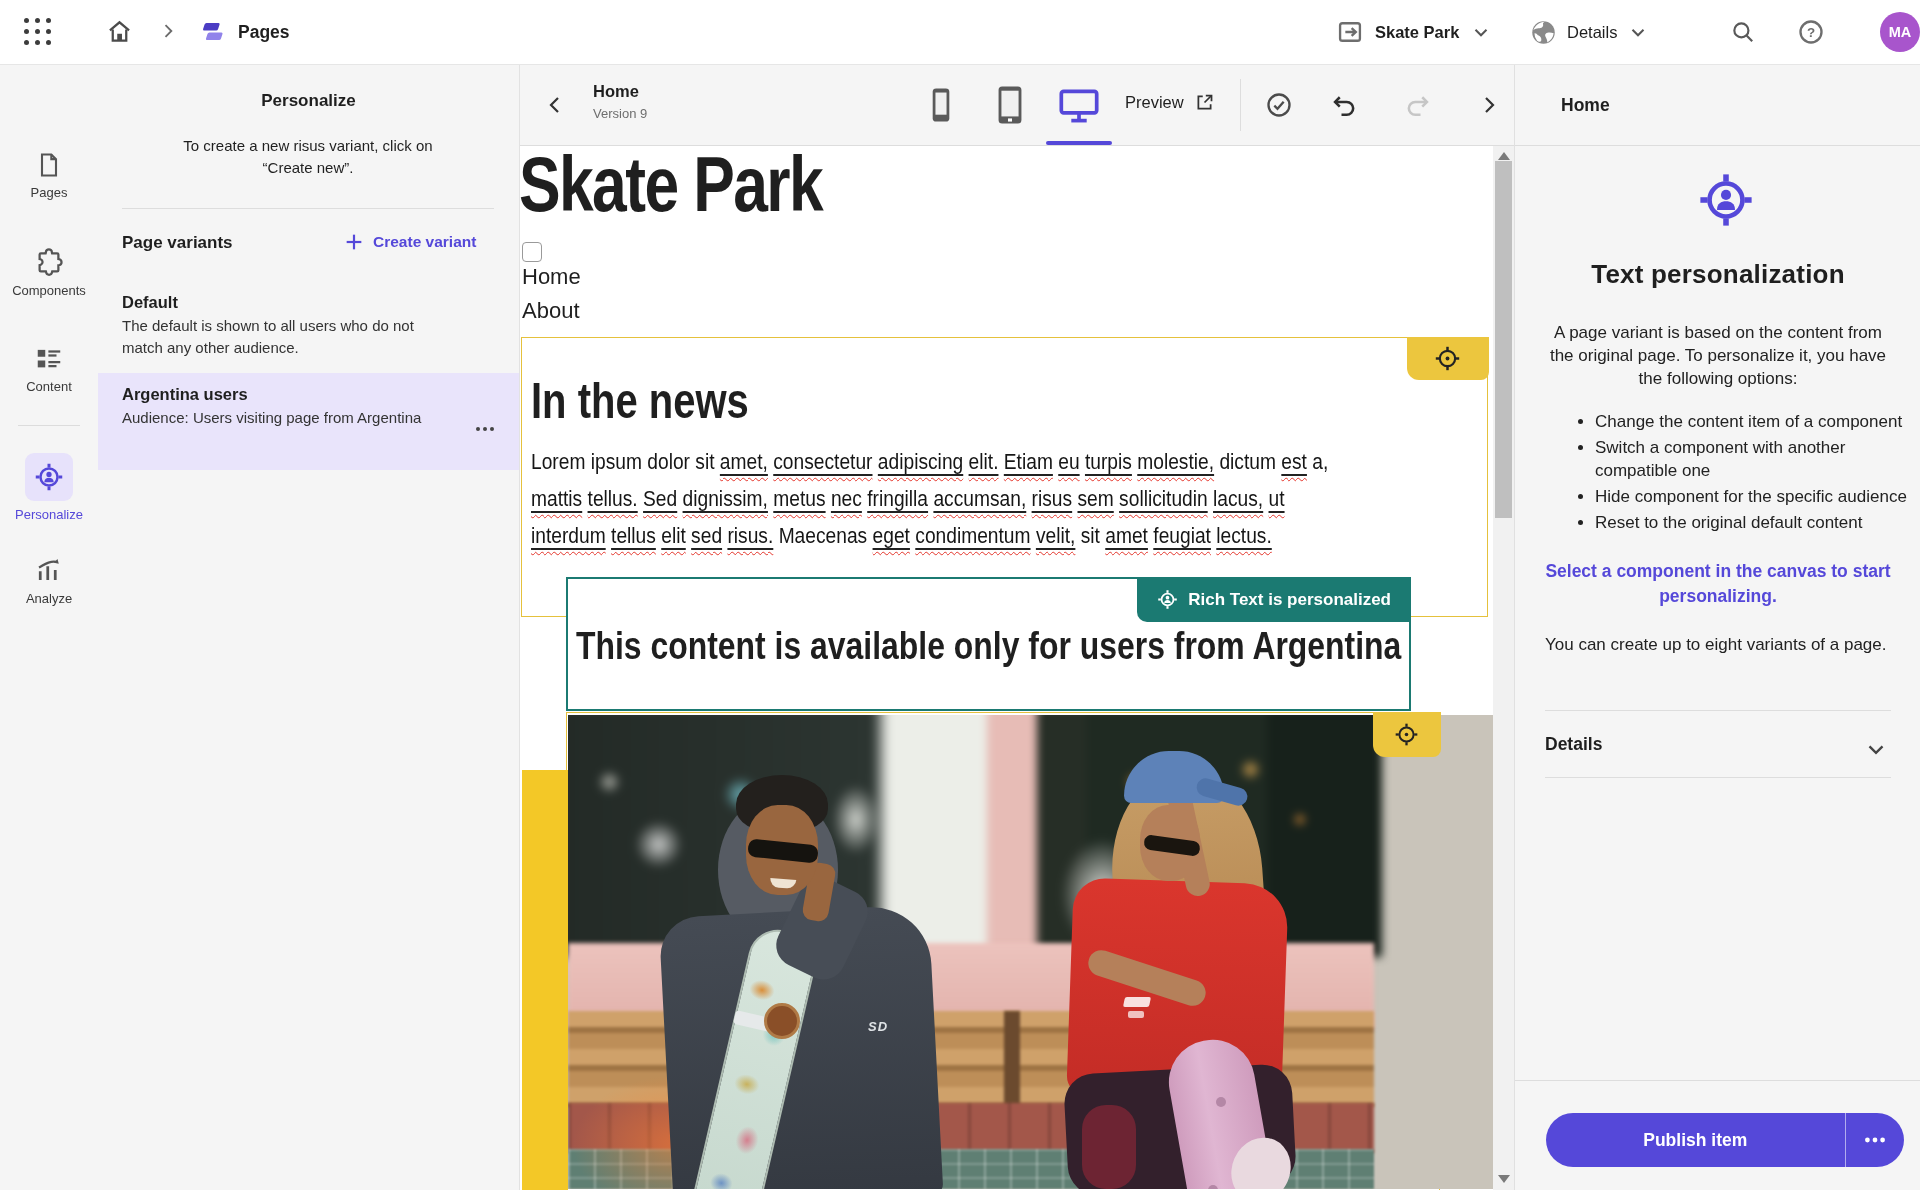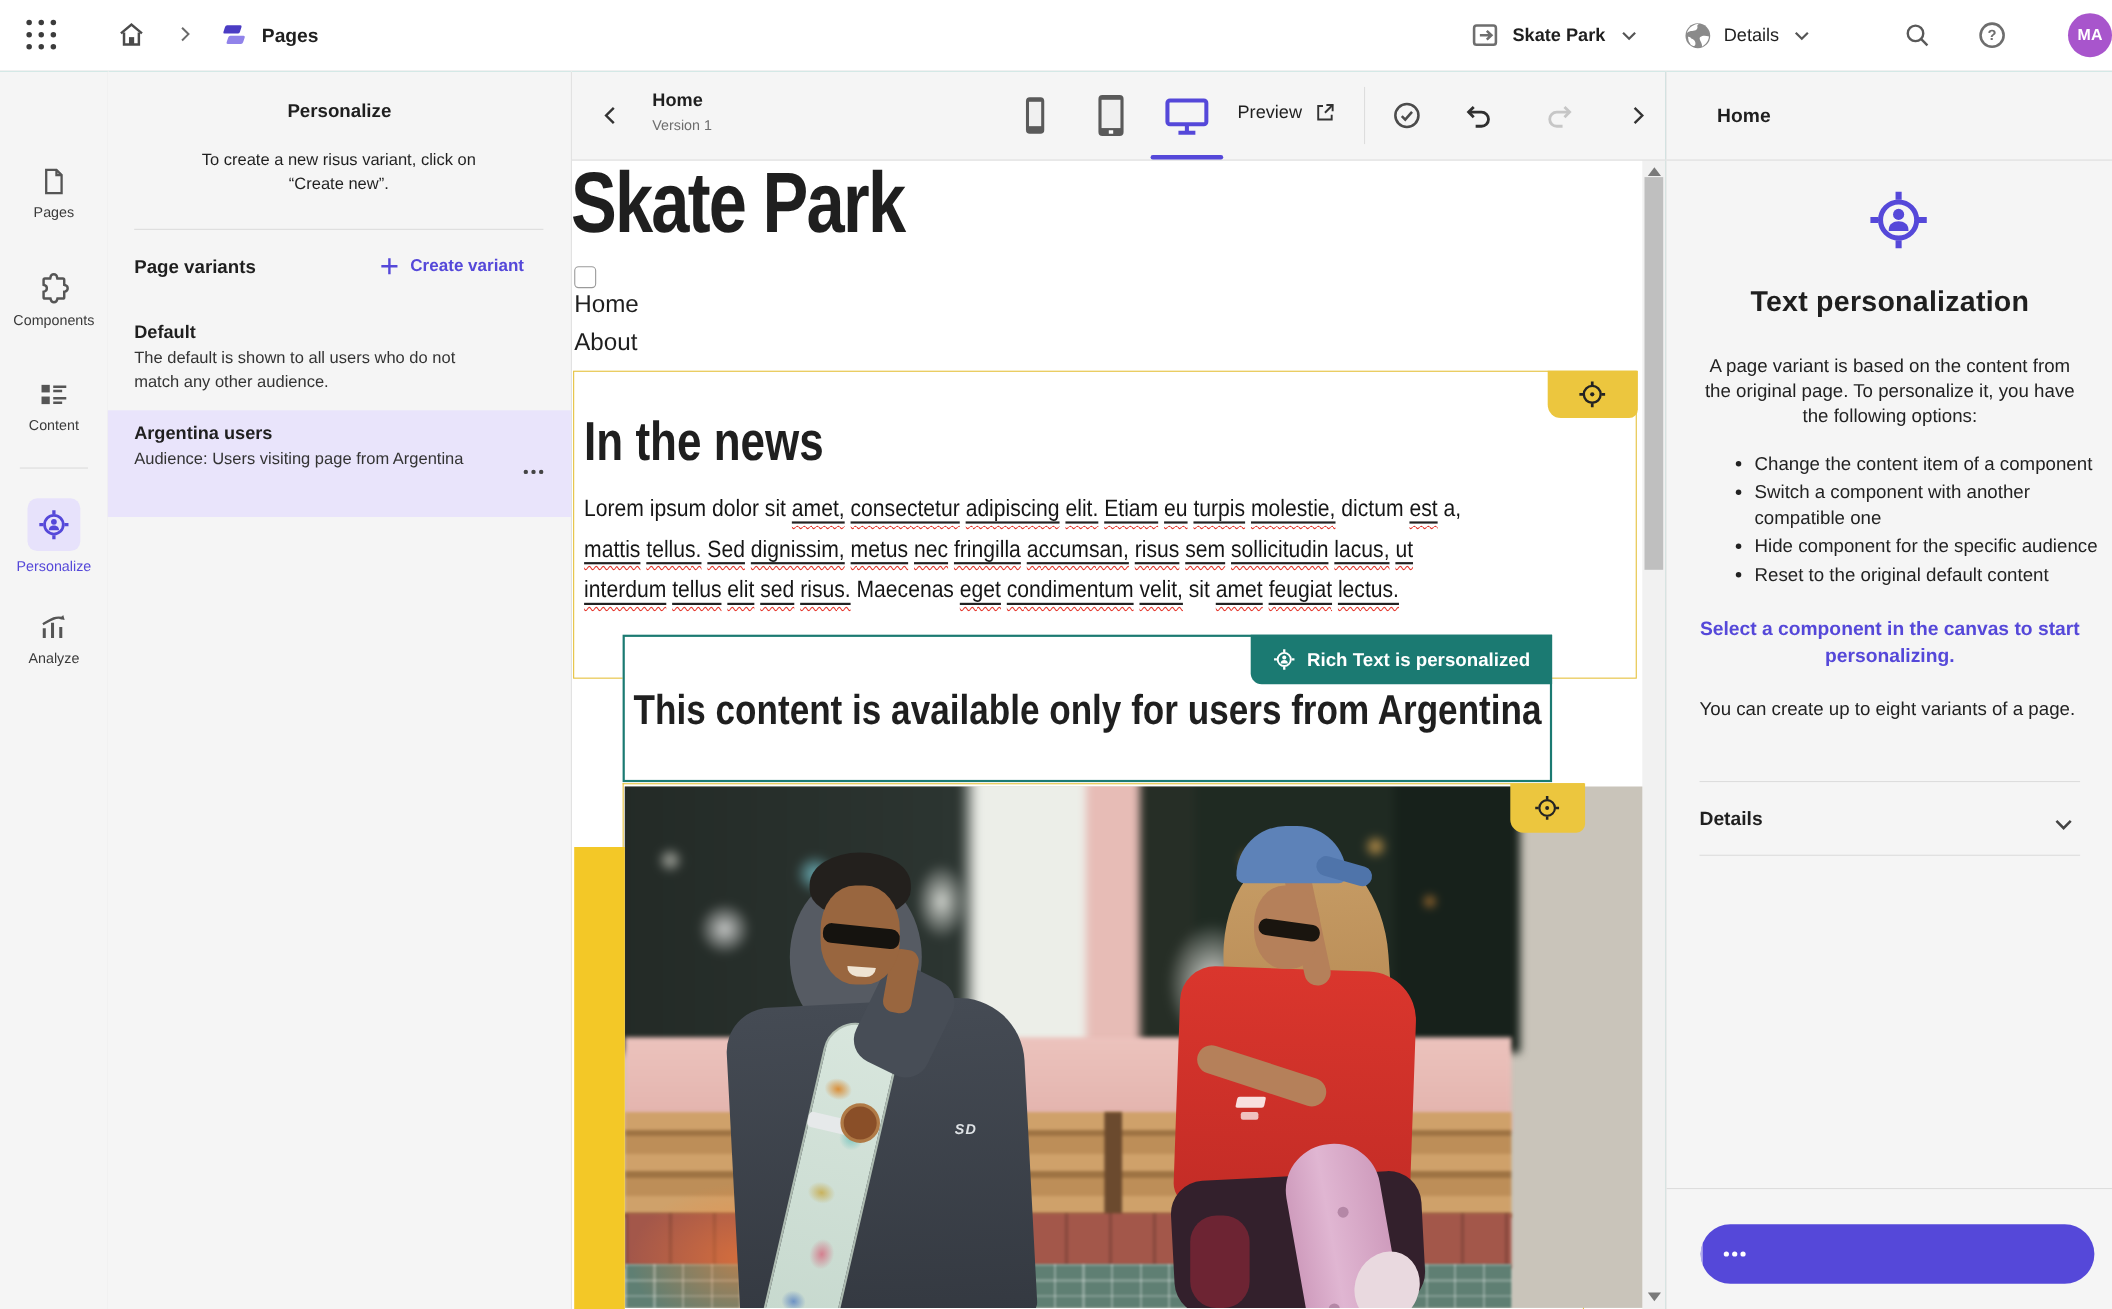--- a/index.html
+++ b/index.html
@@ -1,16 +1,16 @@
 <!DOCTYPE html>
 <html><head>
 <meta charset="utf-8">
 <style>
   html,body{margin:0;padding:0;background:#fff;font-family:"Liberation Sans",sans-serif;color:#1f1f1f;}
-  .app{position:relative;width:1920px;height:1190px;overflow:hidden;background:#14b8a6;}
+  .app{position:relative;width:1920px;height:1190px;overflow:hidden;background:#0f172a;}
   svg{display:block;}
   
   .topbar{position:absolute;left:0;top:0;width:1920px;height:64px;background:#fff;border-bottom:1px solid #e6e6e6;z-index:30;}
   .tb-grid{position:absolute;left:24px;top:18px;width:28px;height:28px;display:grid;grid-template-columns:repeat(3,1fr);gap:5px;cursor:pointer;}
   .tb-grid i{width:5px;height:5px;border-radius:50%;background:#3c3c3c;}
   .tb-home{position:absolute;left:106px;top:18px;}
   .tb-chev1{position:absolute;left:158px;top:21px;}
   .tb-logo{position:absolute;left:198px;top:17px;}
   .tb-product{position:absolute;left:238px;top:0;line-height:64px;font-size:17.5px;font-weight:700;}
   .tb-site{position:absolute;left:1336px;top:0;height:64px;display:flex;align-items:center;gap:11px;cursor:pointer;}
@@ -322,21 +322,21 @@
     </div>
   </div>
 
   <div class="ed-head">
     <div class="eh-back">
       <svg width="24" height="24" viewBox="0 0 24 24">
           <path d="M15 5l-7 7 7 7" fill="none" stroke="#333" stroke-width="2.2"></path>
         </svg>
     </div>
     <div class="eh-title">Home</div>
-    <div class="eh-ver">Version 1</div>
+    <div class="eh-ver">Version 9</div>
 
     <div class="eh-dev" style="left:410px;top:22px;">
       <svg width="24" height="36" viewBox="0 0 16 26">
           <rect x="2" y="1" width="12" height="24" rx="2.5" fill="#5a5a5a"></rect>
           <rect x="4" y="4" width="8" height="16" fill="#f0f0f0"></rect>
         </svg>
     </div>
     <div class="eh-dev" style="left:476px;top:20px;">
       <svg width="30" height="40" viewBox="0 0 20 28">
           <rect x="2" y="1" width="16" height="26" rx="2.5" fill="#5a5a5a"></rect>
@@ -514,20 +514,21 @@
       <div class="t">Details</div>
       <div class="chev">
         <svg width="26" height="26" viewBox="0 0 24 24">
             <path d="M6 9.5l6 6 6-6" fill="none" stroke="#444" stroke-width="2.2"></path>
           </svg>
       </div>
     </div>
     <div class="rp-div2"></div>
     <div class="rp-botsep"></div>
     <div class="publish">
+      <div class="main">Publish item</div>
       <div class="sep"></div>
       <div class="dots">
         <svg width="26" height="26" viewBox="0 0 24 24">
             <circle cx="5" cy="12" r="2.2" fill="#fff"></circle>
             <circle cx="12" cy="12" r="2.2" fill="#fff"></circle>
             <circle cx="19" cy="12" r="2.2" fill="#fff"></circle>
           </svg>
       </div>
     </div>
   </div>

